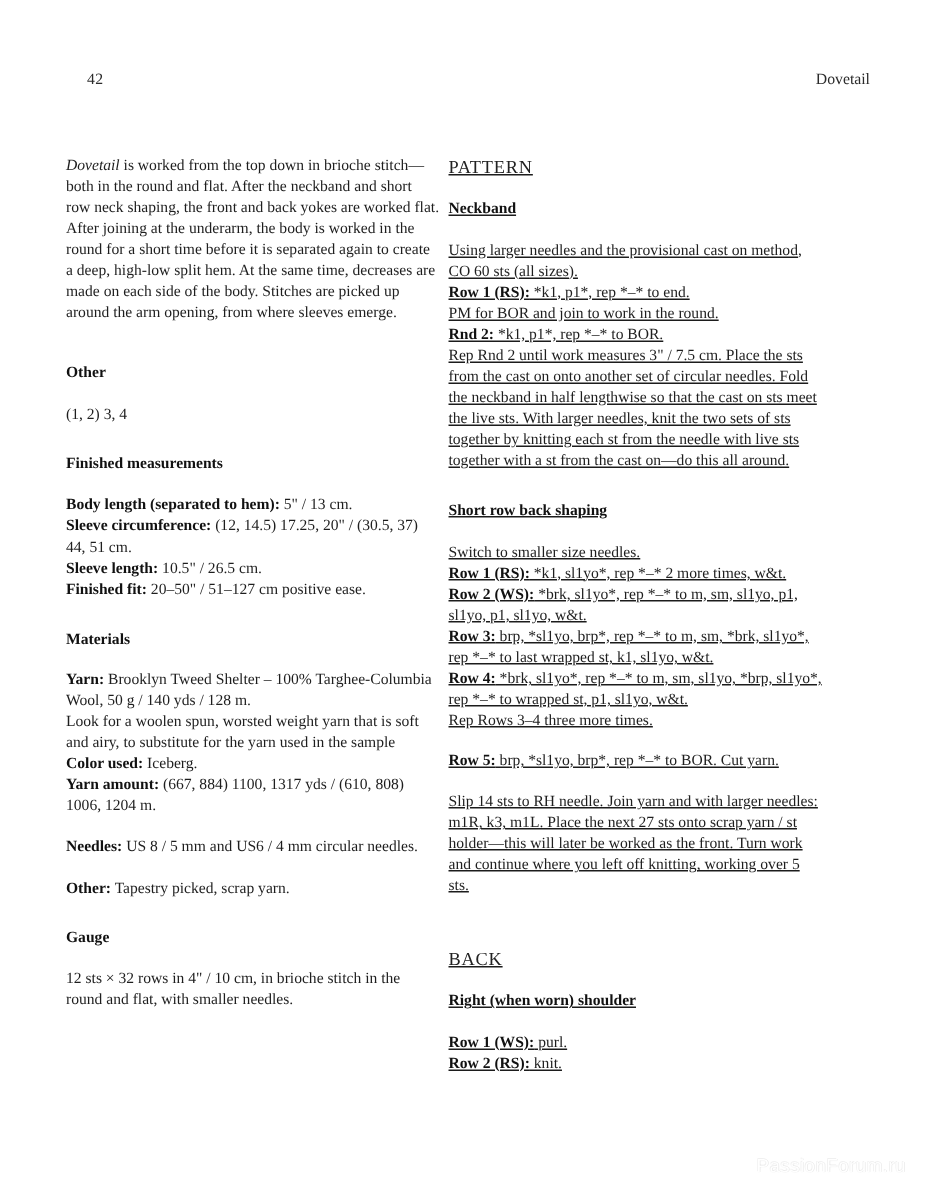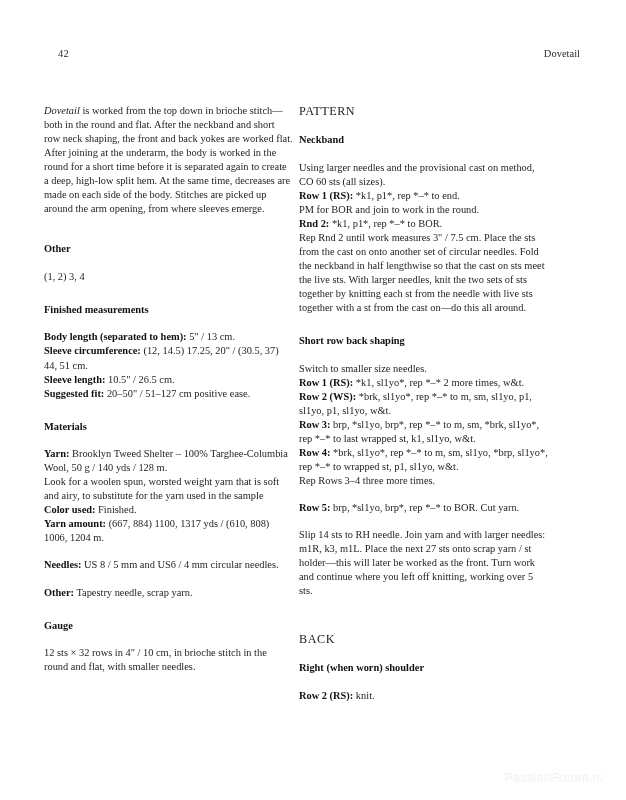--- a/index.html
+++ b/index.html
@@ -47,20 +47,21 @@
     bottom: 30px;
     display: flex;
     gap: 0;
   }
   .col {
     width: 249px;
     flex: 0 0 249px;
   }
   .col-right {
     margin-left: 6px;
+    text-decoration: underline;
   }
   p, .line {
     margin: 0;
     font-size: 10.4px;
     line-height: 14.05px;
     text-align: left;
     color: #1e1e1e;
   }
   .body-block {
     margin: 0 0 13px 0;
@@ -130,38 +131,38 @@
       <h2 class="section">Other</h2>
       <p class="tight">(1, 2) 3, 4</p>
 
       <div class="gap-md"></div>
 
       <h2 class="section">Finished measurements</h2>
 
       <p class="tight"><b>Body length (separated to hem):</b><span> 5" / 13 cm.</span></p>
       <p class="tight"><b>Sleeve circumference:</b><span> (12, 14.5) 17.25, 20" / (30.5, 37) 44, 51 cm.</span></p>
       <p class="tight"><b>Sleeve length:</b><span> 10.5" / 26.5 cm.</span></p>
-      <p class="tight"><b>Suggested fit:</b><span> 20–50" / 51–127 cm positive ease.</span></p>
+      <p class="tight"><b>Finished fit:</b><span> 20–50" / 51–127 cm positive ease.</span></p>
 
       <div class="gap-md"></div>
 
       <h2 class="section">Materials</h2>
 
       <p class="tight"><b>Yarn:</b><span> Brooklyn Tweed Shelter – 100% Targhee-Columbia Wool, 50 g / 140 yds / 128 m.</span></p>
       <p class="tight">Look for a woolen spun, worsted weight yarn that is soft and airy, to substitute for the yarn used in the sample</p>
-      <p class="tight"><b>Color used:</b><span> Finished.</span></p>
+      <p class="tight"><b>Color used:</b><span> Iceberg.</span></p>
       <p class="tight"><b>Yarn amount:</b><span> (667, 884) 1100, 1317 yds / (610, 808) 1006, 1204 m.</span></p>
 
       <div class="gap-sm"></div>
 
       <p class="tight"><b>Needles:</b><span> US 8 / 5 mm and US6 / 4 mm circular needles.</span></p>
 
       <div class="gap-sm"></div>
 
-      <p class="tight"><b>Other:</b><span> Tapestry needle, scrap yarn.</span></p>
+      <p class="tight"><b>Other:</b><span> Tapestry picked, scrap yarn.</span></p>
 
       <div class="gap-md"></div>
 
       <h2 class="section">Gauge</h2>
       <p class="tight">12 sts × 32 rows in 4" / 10 cm, in brioche stitch in the round and flat, with smaller needles.</p>
 
     </div>
 
     <div class="col col-right">
 
@@ -193,20 +194,21 @@
       <div class="gap-sm"></div>
 
       <p class="tight">Slip 14 sts to RH needle. Join yarn and with larger needles: m1R, k3, m1L. Place the next 27 sts onto scrap yarn / st holder—this will later be worked as the front. Turn work and continue where you left off knitting, working over 5 sts.</p>
 
       <div class="gap-xl"></div>
 
       <h1 class="major">BACK</h1>
 
       <h2 class="section">Right (when worn) shoulder</h2>
 
+      <p class="tight"><b>Row 1 (WS):</b><span> purl.</span></p>
       <p class="tight"><b>Row 2 (RS):</b><span> knit.</span></p>
 
     </div>
 
   </div>
 
   <div class="watermark">PassionForum.ru</div>
 
 </div>
 

